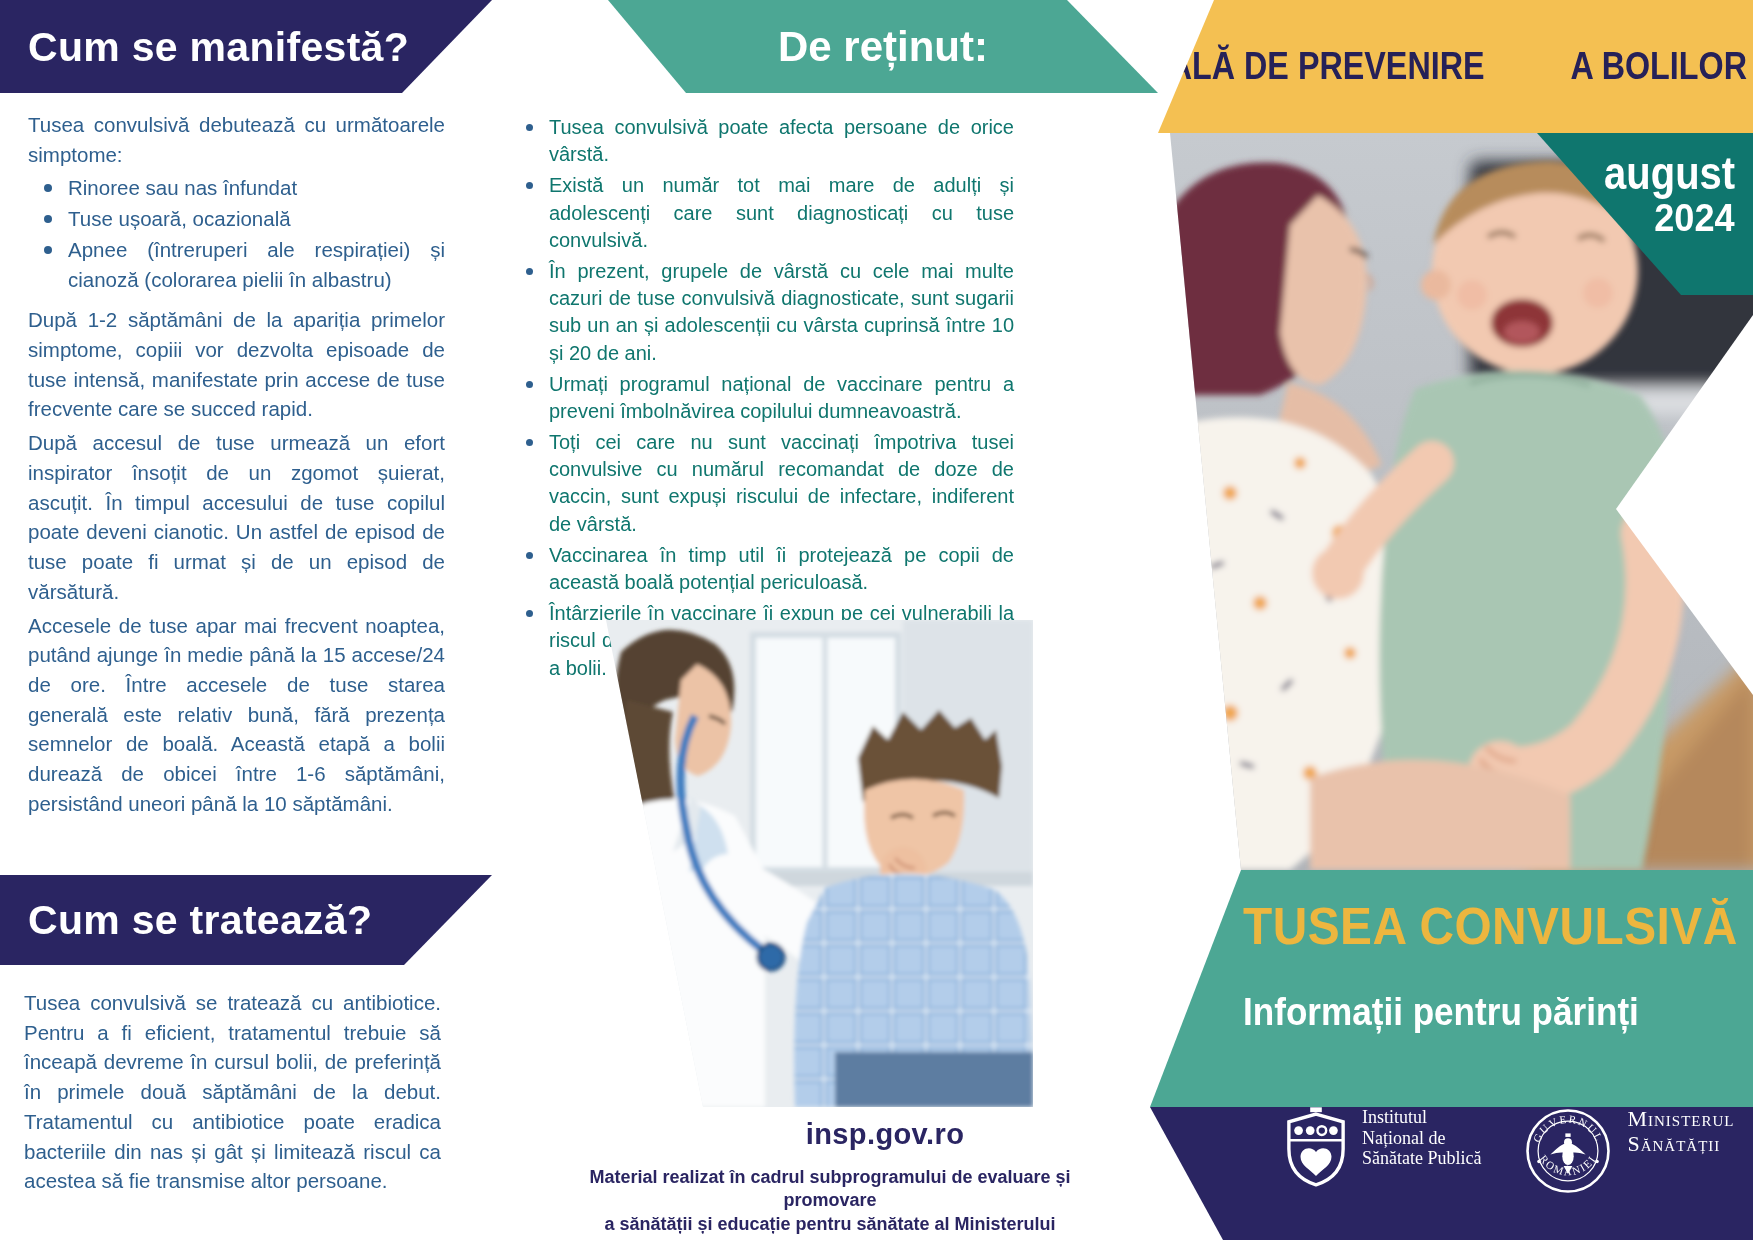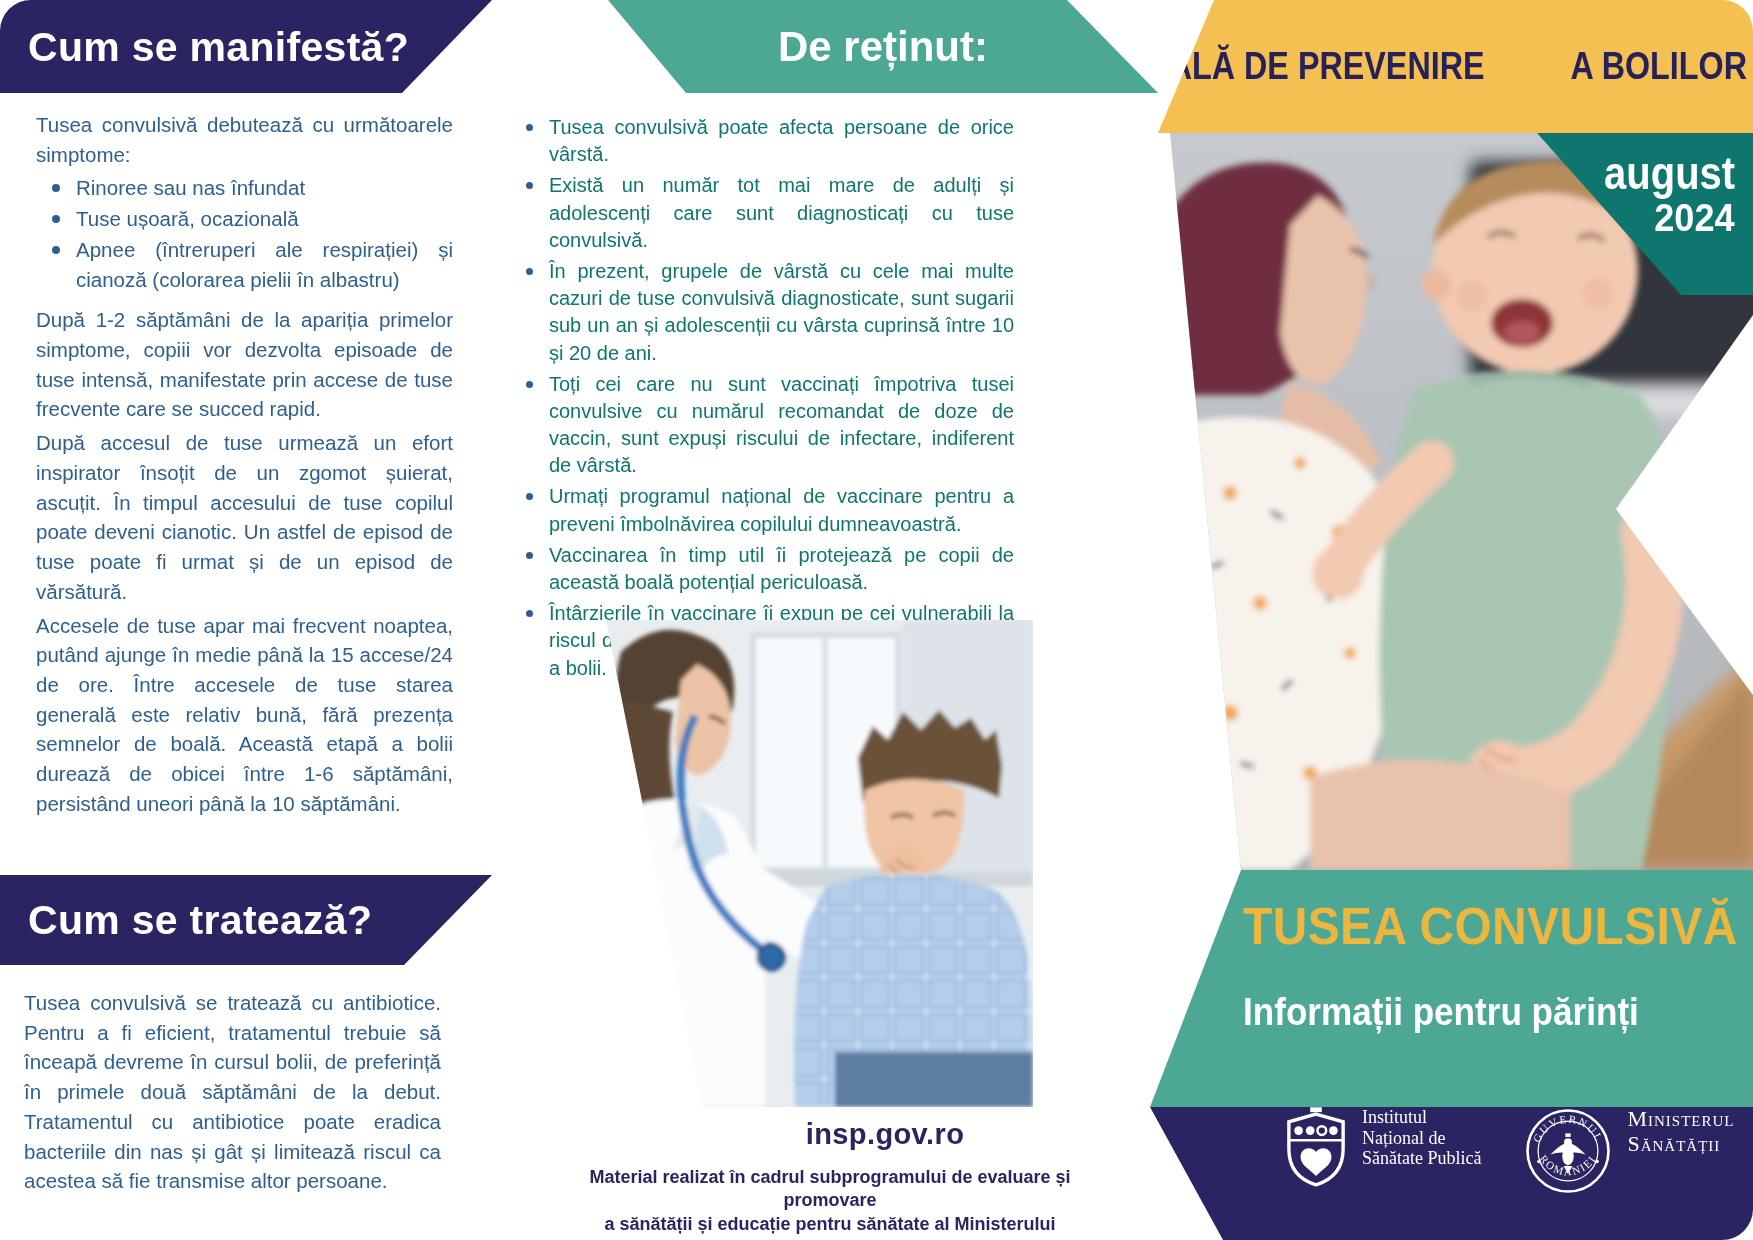--- a/index.html
+++ b/index.html
@@ -1,33 +1,33 @@
 <!DOCTYPE html>
 <html><head>
 <meta charset="utf-8">
 <style>
   html,body{margin:0;padding:0;background:#ffffff;}
   #page{position:relative;width:1753px;height:1240px;background:#ffffff;overflow:hidden;
-        font-family:"Liberation Sans",sans-serif;border-radius:31px;}
+        font-family:"Liberation Sans",sans-serif;}
 
   
   .navy-banner{position:absolute;background:#2a2562;}
   .b1{left:0;top:0;width:500px;height:93px;clip-path:polygon(0 0,492px 0,402px 93px,0 93px);}
   .b2{left:0;top:875px;width:500px;height:90px;clip-path:polygon(0 0,492px 0,404px 90px,0 90px);}
   .navy-banner h2{margin:0;position:absolute;left:28px;top:50%;transform:translateY(-50%);
         font-size:41px;font-weight:bold;color:#fff;letter-spacing:.3px;white-space:nowrap;}
 
   .banner-mid{position:absolute;left:608px;top:0;width:550px;height:93px;background:#4ca794;
         clip-path:polygon(0 0,459px 0,550px 93px,78px 93px);}
   .banner-mid h2{margin:0;position:absolute;width:100%;text-align:center;top:50%;
         transform:translateY(-50%);font-size:42px;font-weight:bold;color:#fff;}
 
   
   .body-text{position:absolute;color:#2e5f8e;font-size:20.5px;line-height:1.45;text-align:justify;}
-  .lt1{left:36px;top:110px;width:417px;}
+  .lt1{left:28px;top:110px;width:417px;}
   .lt2{left:24px;top:988px;width:417px;}
   .intro{margin:0;}
   ul.dotlist{list-style:none;margin:4px 0 0 0;padding:0 0 0 16px;}
   ul.dotlist li{position:relative;padding-left:24px;margin:1px 0;}
   .li-dot{position:absolute;left:0;top:11px;width:8px;height:8px;border-radius:50%;background:#2e5f8e;}
   .paras{margin-top:11px;}
   .paras p{margin:0 0 4px 0;}
 
   .mid-list{position:absolute;left:522px;top:114px;width:492px;color:#0f766e;
         font-size:20px;line-height:1.36;text-align:justify;}
@@ -120,22 +120,22 @@
   <section>
     <div class="banner-mid">
       <h2>De reținut:</h2>
     </div>
 
     <div class="mid-list">
       <ul>
           <li><span class="li-dot"></span><span>Tusea convulsivă poate afecta persoane de orice vârstă.</span></li>
           <li><span class="li-dot"></span><span>Există un număr tot mai mare de adulți și adolescenți care sunt diagnosticați cu tuse convulsivă.</span></li>
           <li><span class="li-dot"></span><span>În prezent, grupele de vârstă cu cele mai multe cazuri de tuse convulsivă diagnosticate, sunt sugarii sub un an și adolescenții cu vârsta cuprinsă între 10 și 20 de ani.</span></li>
+          <li><span class="li-dot"></span><span>Urmați programul național de vaccinare pentru a preveni îmbolnăvirea copilului dumneavoastră.</span></li>
           <li><span class="li-dot"></span><span>Toți cei care nu sunt vaccinați împotriva tusei convulsive cu numărul recomandat de doze de vaccin, sunt expuși riscului de infectare, indiferent de vârstă.</span></li>
-          <li><span class="li-dot"></span><span>Urmați programul național de vaccinare pentru a preveni îmbolnăvirea copilului dumneavoastră.</span></li>
           <li><span class="li-dot"></span><span>Vaccinarea în timp util îi protejează pe copii de această boală potențial periculoasă.</span></li>
           <li><span class="li-dot"></span><span>Întârzierile în vaccinare îi expun pe cei vulnerabili la riscul de îmbolnăvire și cresc șansele de răspândire a bolii.</span></li>
         </ul>
     </div>
 
     <div class="photo-mid">
       <svg viewBox="0 0 430 487" preserveAspectRatio="none">
         <defs>
           <filter id="softM" x="-20%" y="-20%" width="140%" height="140%">
               <feGaussianBlur stdDeviation="2.2"></feGaussianBlur>

